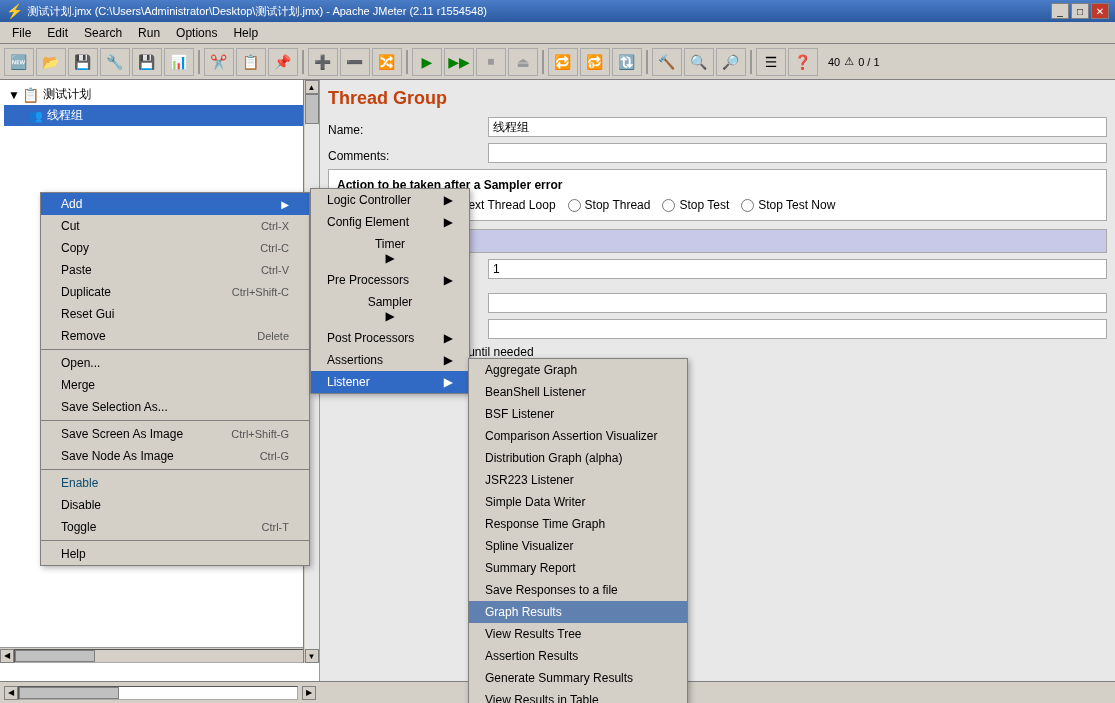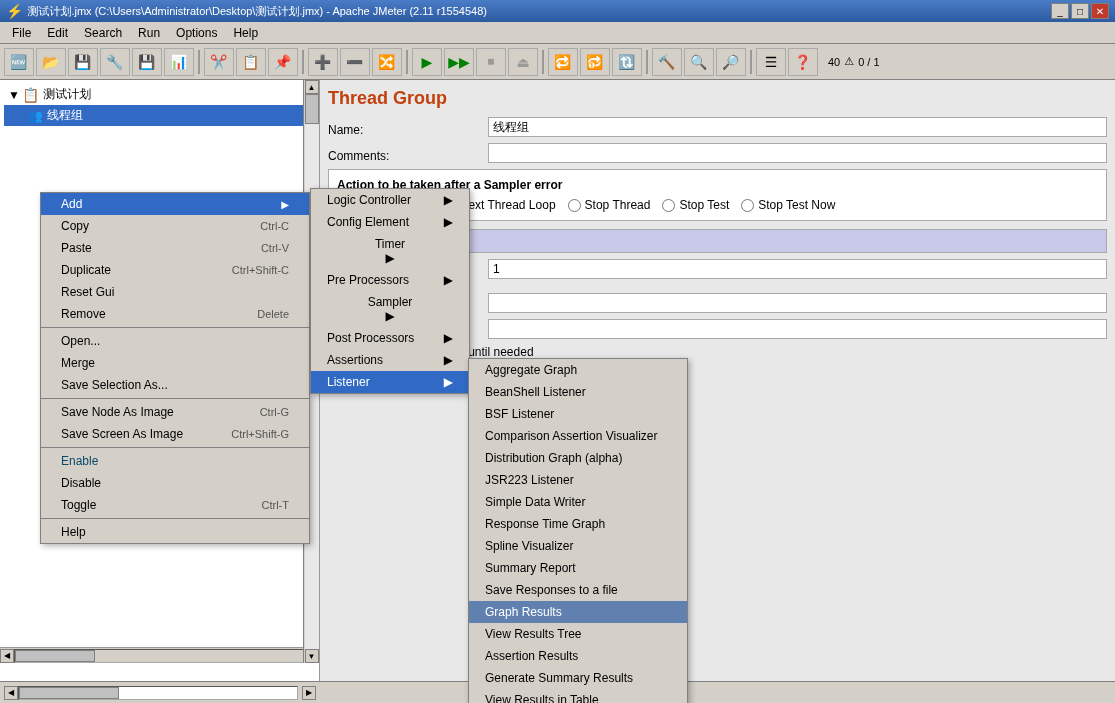--- a/index.html
+++ b/index.html
@@ -431,20 +431,24 @@
       <span style="margin-left:6px;">Assertions</span>
     </div>
   </div>
 
   <div class="context-menu">
     <div class="ctx-item selected-item">
       <span>Add</span>
       <span class="ctx-arrow">▶</span>
     </div>
     <div class="ctx-item">
+      <span>Cut</span>
+      <span class="ctx-shortcut">Ctrl-X</span>
+    </div>
+    <div class="ctx-item">
       <span>Copy</span>
       <span class="ctx-shortcut">Ctrl-C</span>
     </div>
     <div class="ctx-item">
       <span>Paste</span>
       <span class="ctx-shortcut">Ctrl-V</span>
     </div>
     <div class="ctx-item">
       <span>Duplicate</span>
       <span class="ctx-shortcut">Ctrl+Shift-C</span>
@@ -461,26 +465,26 @@
       <span>Open...</span>
     </div>
     <div class="ctx-item">
       <span>Merge</span>
     </div>
     <div class="ctx-item">
       <span>Save Selection As...</span>
     </div>
     <div class="ctx-sep"></div>
     <div class="ctx-item">
+      <span>Save Screen As Image</span>
+      <span class="ctx-shortcut">Ctrl+Shift-G</span>
+    </div>
+    <div class="ctx-item">
       <span>Save Node As Image</span>
       <span class="ctx-shortcut">Ctrl-G</span>
-    </div>
-    <div class="ctx-item">
-      <span>Save Screen As Image</span>
-      <span class="ctx-shortcut">Ctrl+Shift-G</span>
     </div>
     <div class="ctx-sep"></div>
     <div class="ctx-item disabled">
       <span>Enable</span>
     </div>
     <div class="ctx-item">
       <span>Disable</span>
     </div>
     <div class="ctx-item">
       <span>Toggle</span>

